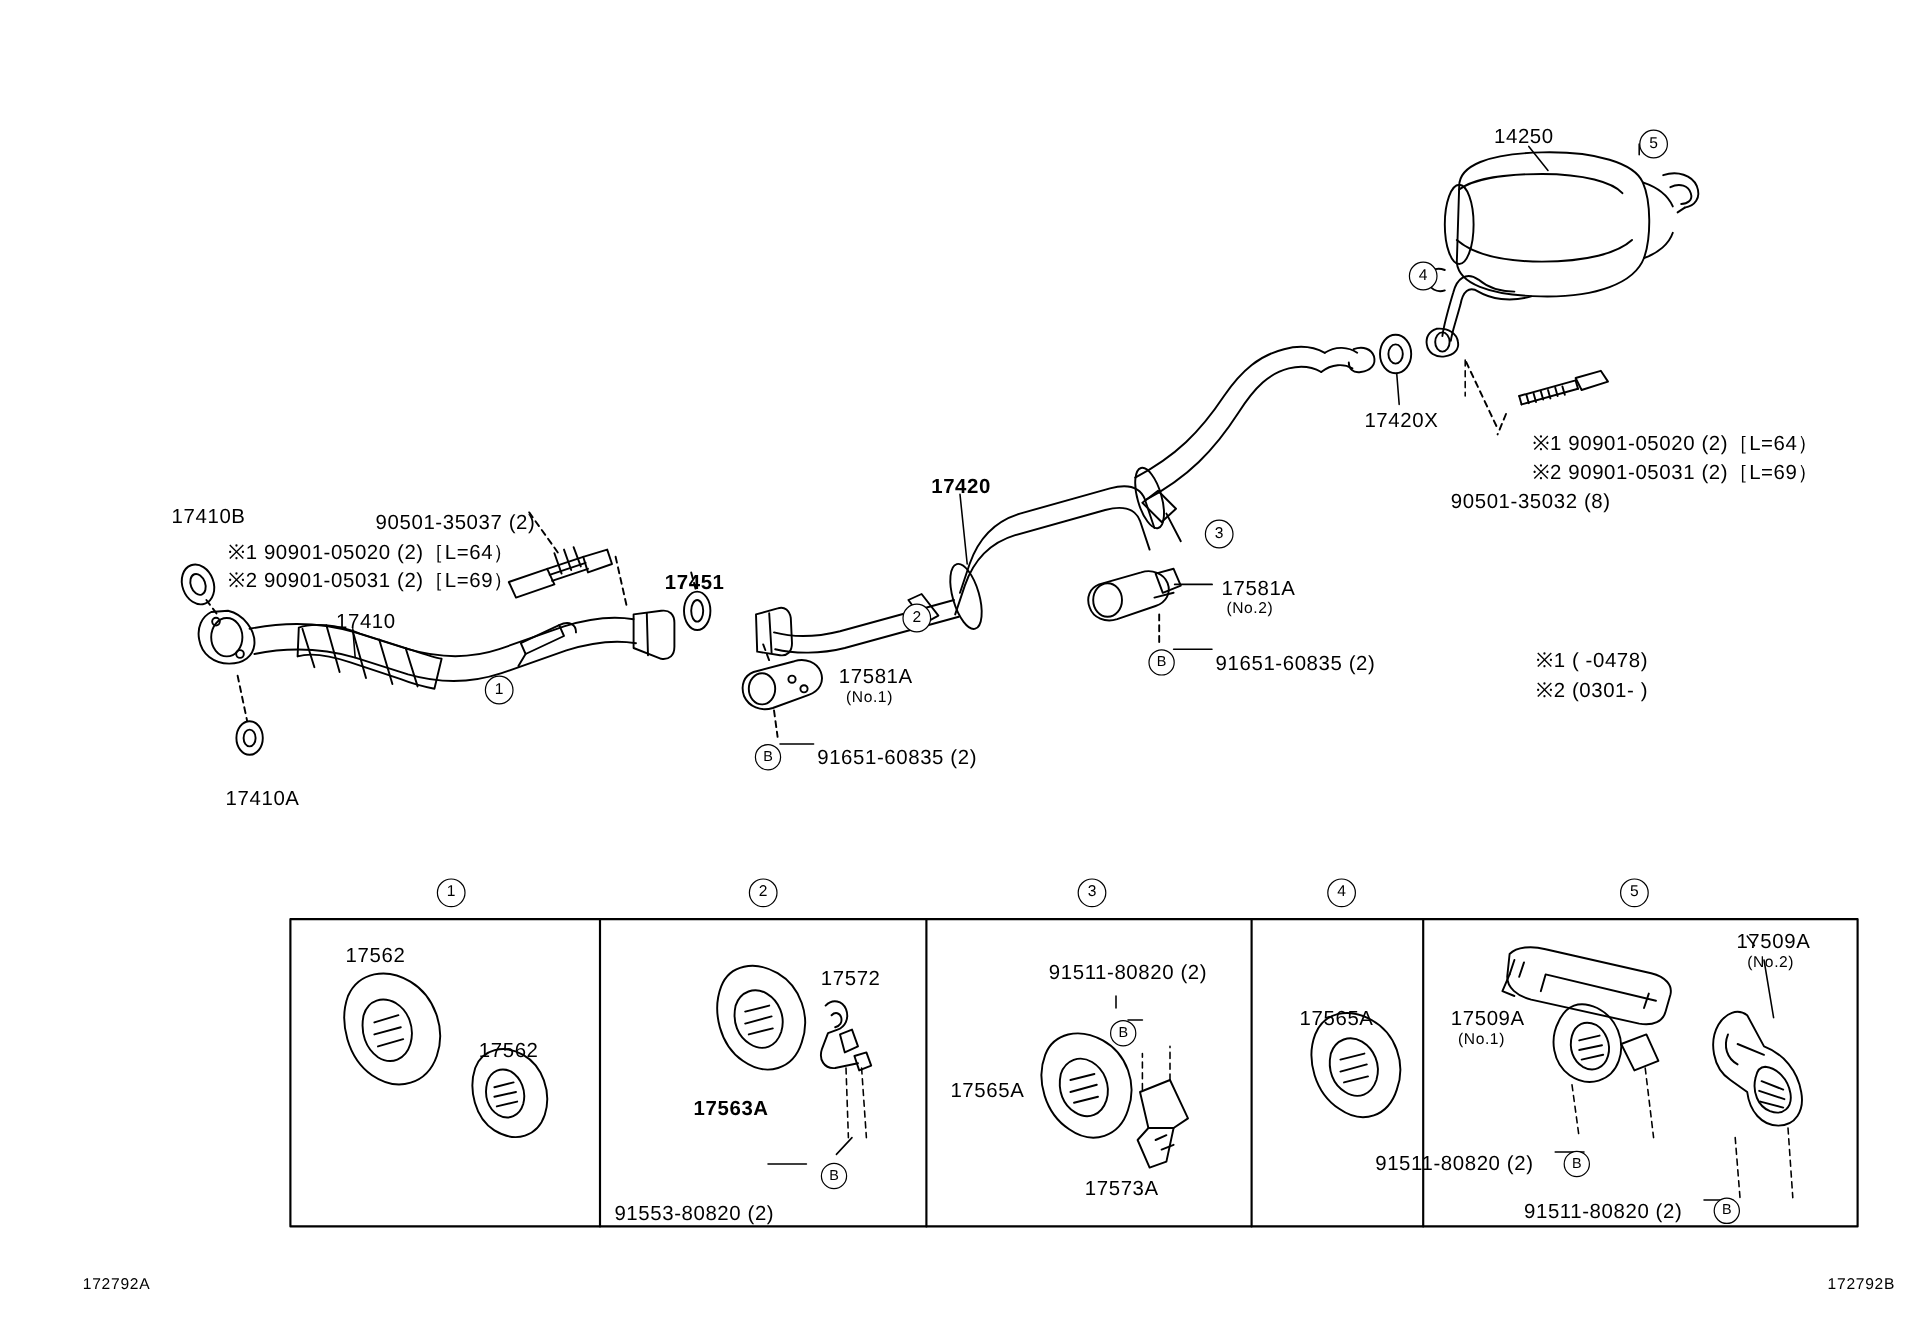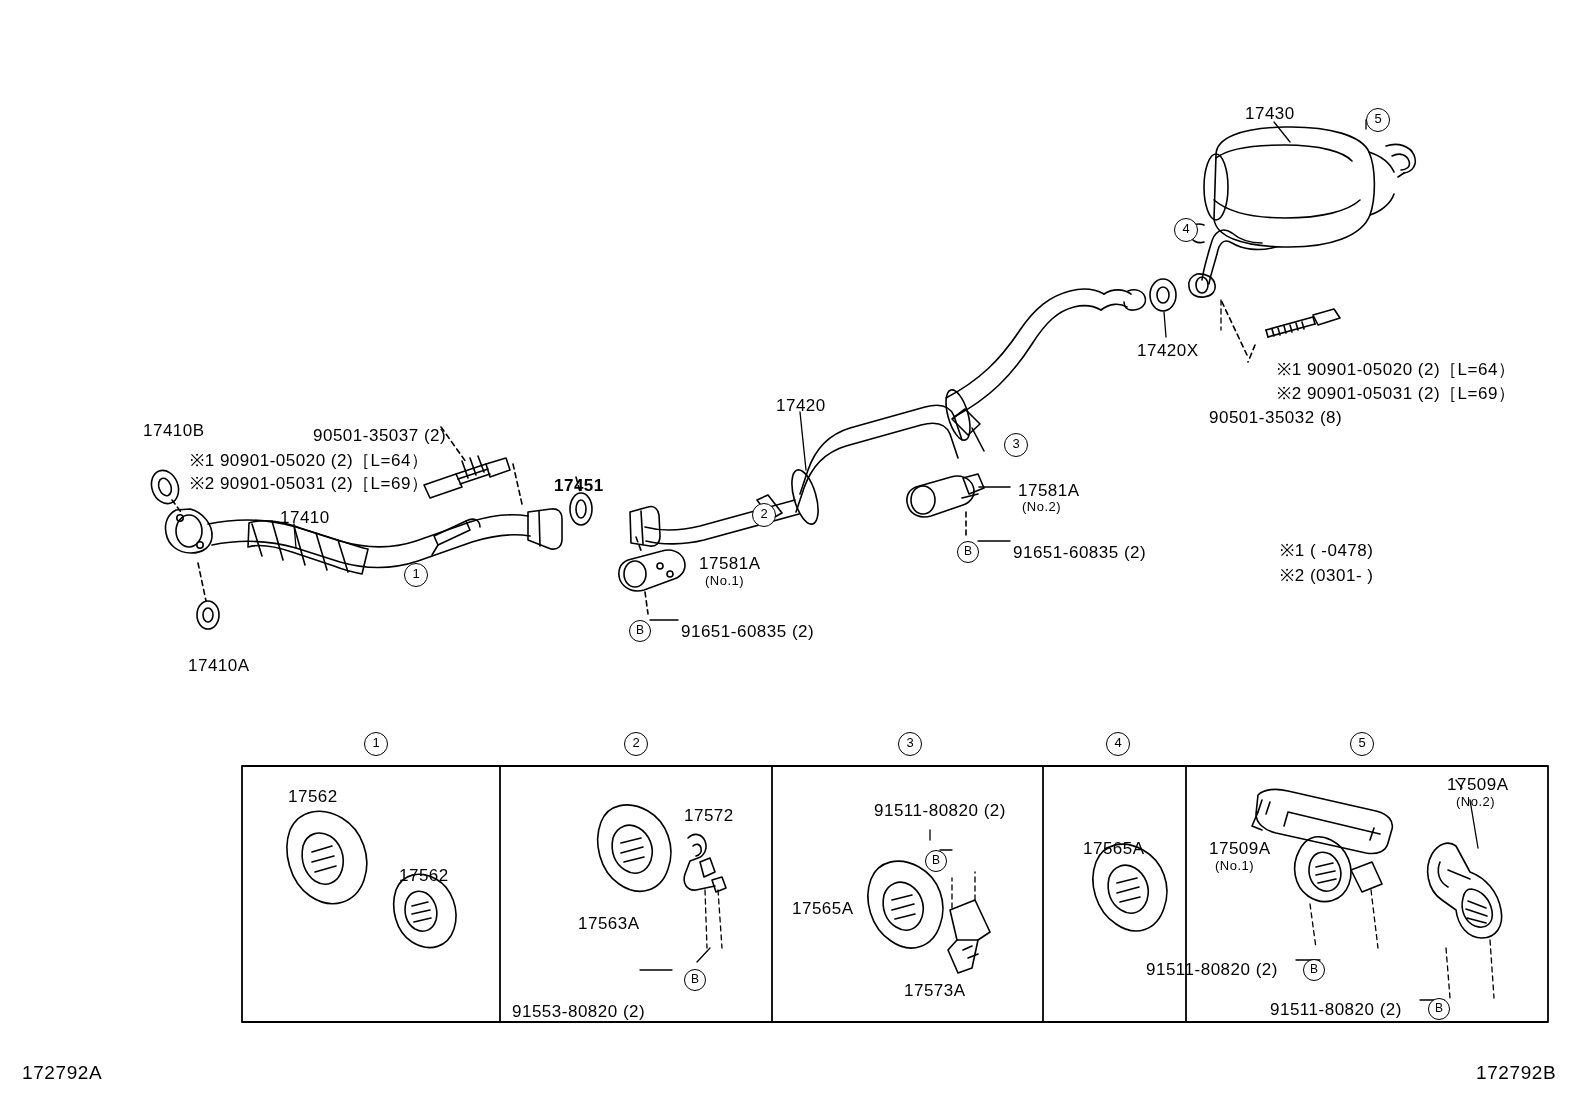--- a/index.html
+++ b/index.html
@@ -33,22 +33,23 @@
     font-family: "Liberation Sans", sans-serif;
     font-size: 17px;
     letter-spacing: 0.5px;
     color: #000;
   }
   .lbl.small {
     font-size: 13px;
   }
   .corner {
     position: absolute;
-    font-size: 19px;
+    font-size: 13px;
     letter-spacing: 0.6px;
+    margin-left: 47px;
   }
   .circle-num {
     position: absolute;
     width: 22px;
     height: 22px;
     border: 1.4px solid #000;
     border-radius: 50%;
     font-size: 13px;
     line-height: 20px;
     text-align: center;
@@ -327,23 +328,23 @@
         <path d="M1468 901 L1486 908 M1466 909 L1487 916 M1467 918 L1486 923"></path>
         <path d="M1446 948 L1450 998" stroke-dasharray="5,4" stroke-width="1.3"></path>
         <path d="M1490 940 L1494 998" stroke-dasharray="5,4" stroke-width="1.3"></path>
         <path d="M1444 1000 L1420 1000" stroke-width="1.3"></path>
         <path d="M1456 780 L1462 788" stroke-width="1.3"></path>
         <path d="M1470 800 L1478 848" stroke-width="1.3"></path>
       </g>
     </g>
   </svg>
 
-  <div class="lbl" style="left:1245px; top:104px;">17430</div>
+  <div class="lbl" style="left:1245px; top:104px;">14250</div>
   <div class="lbl" style="left:1137px; top:341px;">17420X</div>
-  <div class="lbl" style="left:776px; top:396px;">17420</div>
+  <div class="lbl" style="left:776px; top:396px;font-weight:bold;">17420</div>
   <div class="lbl" style="left:143px; top:421px;text-align:center;">17410B</div>
   <div class="lbl" style="left:280px; top:508px;">17410</div>
   <div class="lbl" style="left:188px; top:656px;">17410A</div>
   <div class="lbl" style="left:554px; top:476px;font-weight:bold;">17451</div>
   <div class="lbl" style="left:313px; top:426px;">90501-35037 (2)</div>
   <div class="lbl" style="left:190px; top:448px;">※1 90901-05020 (2)［L=64）</div>
   <div class="lbl" style="left:190px; top:471px;">※2 90901-05031 (2)［L=69）</div>
   <div class="lbl" style="left:1277px; top:357px;">※1 90901-05020 (2)［L=64）</div>
   <div class="lbl" style="left:1277px; top:381px;">※2 90901-05031 (2)［L=69）</div>
   <div class="lbl" style="left:1209px; top:408px;">90501-35032 (8)</div>
@@ -369,21 +370,21 @@
   <div class="circle-num" style="left:364px; top:732px;">1</div>
   <div class="circle-num" style="left:624px; top:732px;">2</div>
   <div class="circle-num" style="left:898px; top:732px;">3</div>
   <div class="circle-num" style="left:1106px; top:732px;">4</div>
   <div class="circle-num" style="left:1350px; top:732px;">5</div>
 
   <div class="lbl" style="left:288px; top:787px;">17562</div>
   <div class="lbl" style="left:399px; top:866px;">17562</div>
 
   <div class="lbl" style="left:684px; top:806px;">17572</div>
-  <div class="lbl" style="left:578px; top:914px;">17563A</div>
+  <div class="lbl" style="left:578px; top:914px;font-weight:bold;">17563A</div>
   <div class="lbl" style="left:512px; top:971px;margin-top:31px;">91553-80820 (2)</div>
   <div class="bcirc" style="left:684px; top:969px;">B</div>
 
   <div class="lbl" style="left:874px; top:801px;">91511-80820 (2)</div>
   <div class="lbl" style="left:792px; top:899px;">17565A</div>
   <div class="lbl" style="left:904px; top:981px;">17573A</div>
   <div class="bcirc" style="left:925px; top:850px;">B</div>
 
   <div class="lbl" style="left:1083px; top:839px;">17565A</div>
 

